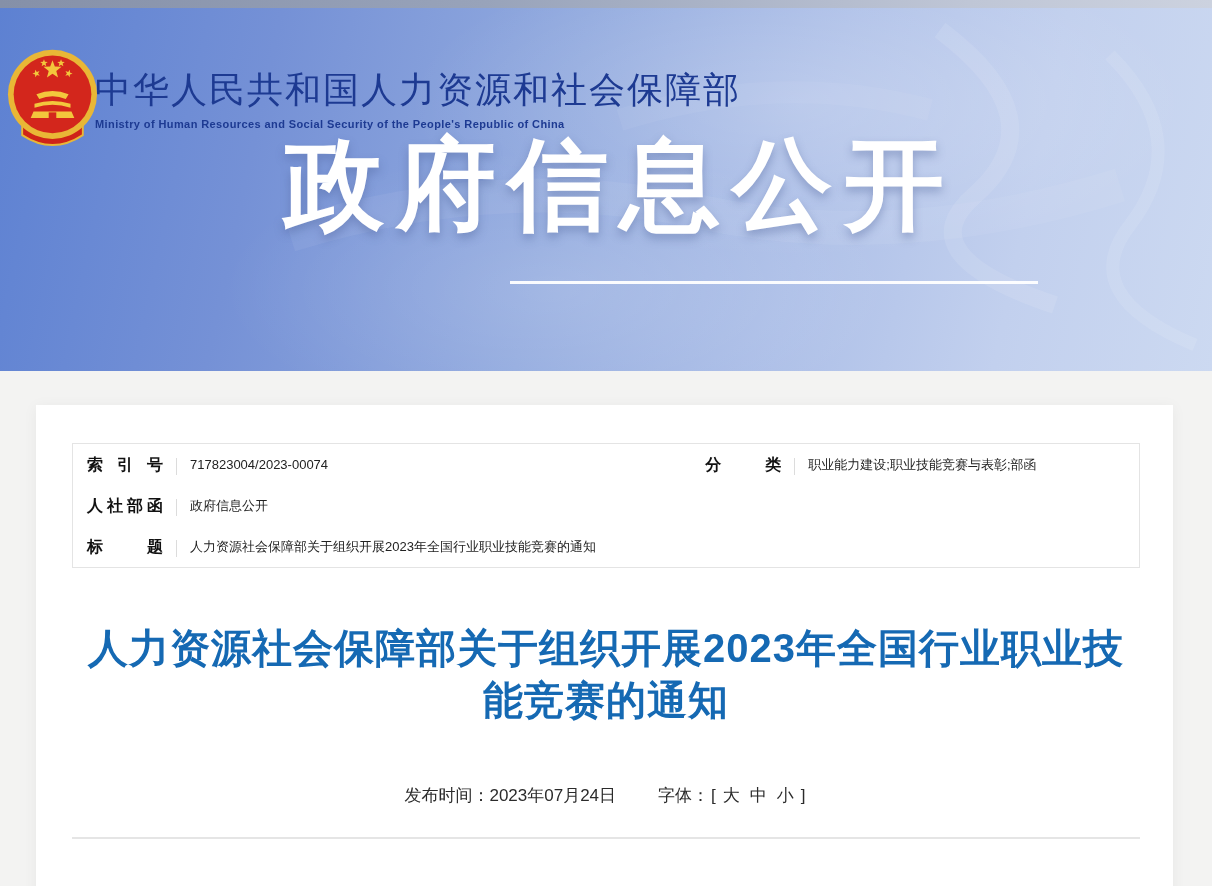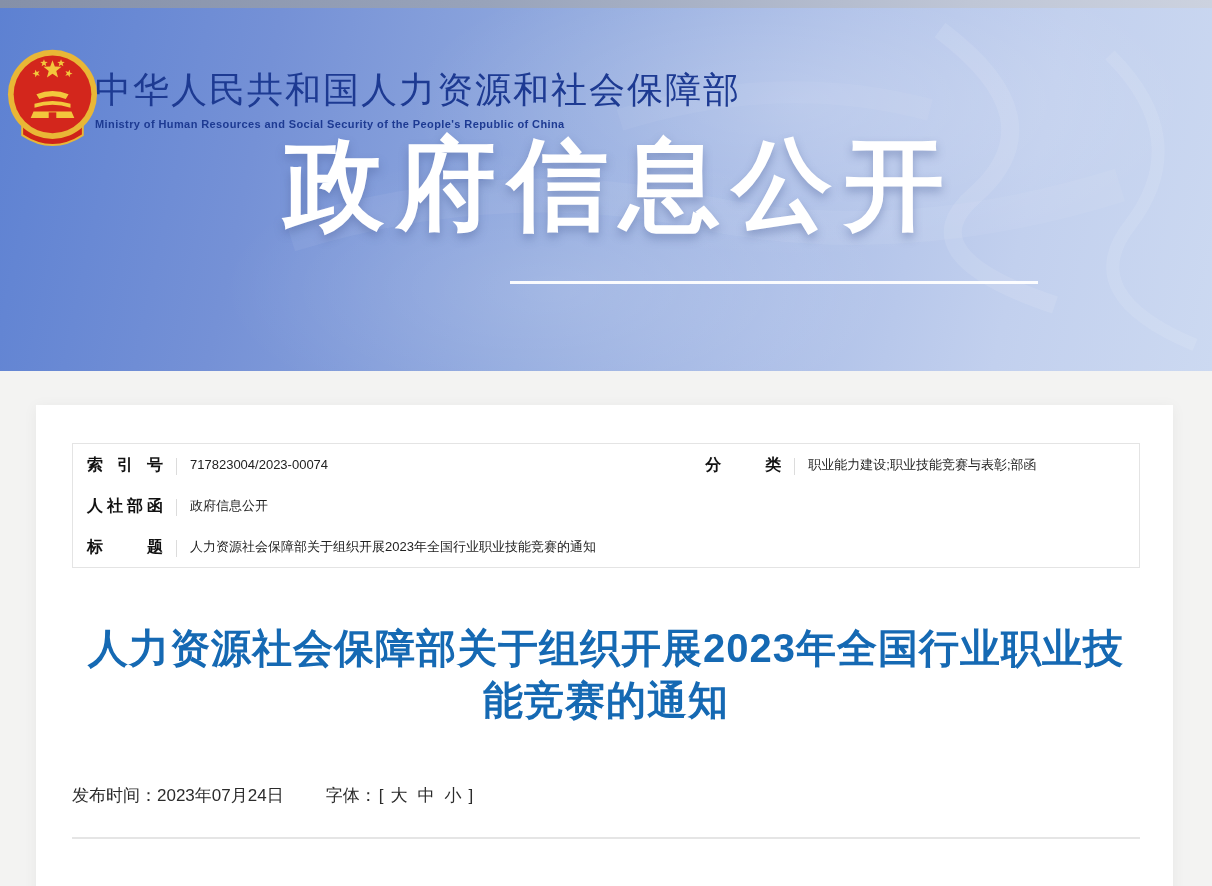--- a/index.html
+++ b/index.html
@@ -64,21 +64,21 @@
   .meta-sep { width: 1px; height: 17px; background: #dcdcdc; margin: 4px 13px 0 13px; flex: 0 0 1px; }
   .meta-value { flex: 1; font-size: 13px; color: #222; line-height: 25px; padding-right: 12px; }
 
   .doc-title {
     margin: 54px auto 0; max-width: 1050px;
     text-align: center; font-size: 40px; font-weight: bold;
     color: #1569b3; line-height: 52px; letter-spacing: 1px;
   }
 
   .publish-line {
-    margin-top: 58px; 
+    margin-top: 58px; text-align: center;
     font-size: 17px; color: #2b2b2b;
   }
   .publish-line .gap { display: inline-block; width: 42px; }
   .font-size-link { cursor: pointer; margin: 0 5px; }
   .bracket { margin: 0 2px; }
 
   .bottom-rule { margin-top: 30px; width: 1068px; height: 2px; background: #e5e5e5; }
 </style>
 </head>
 <body>

